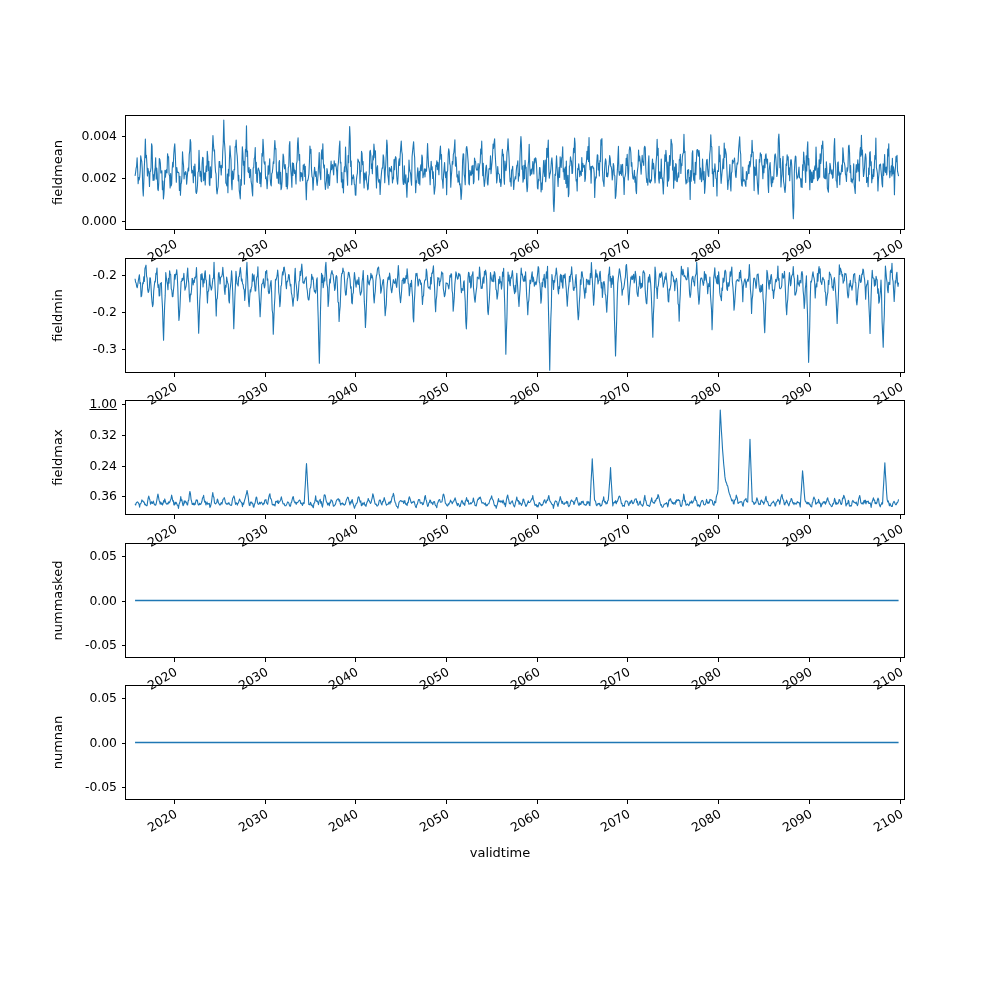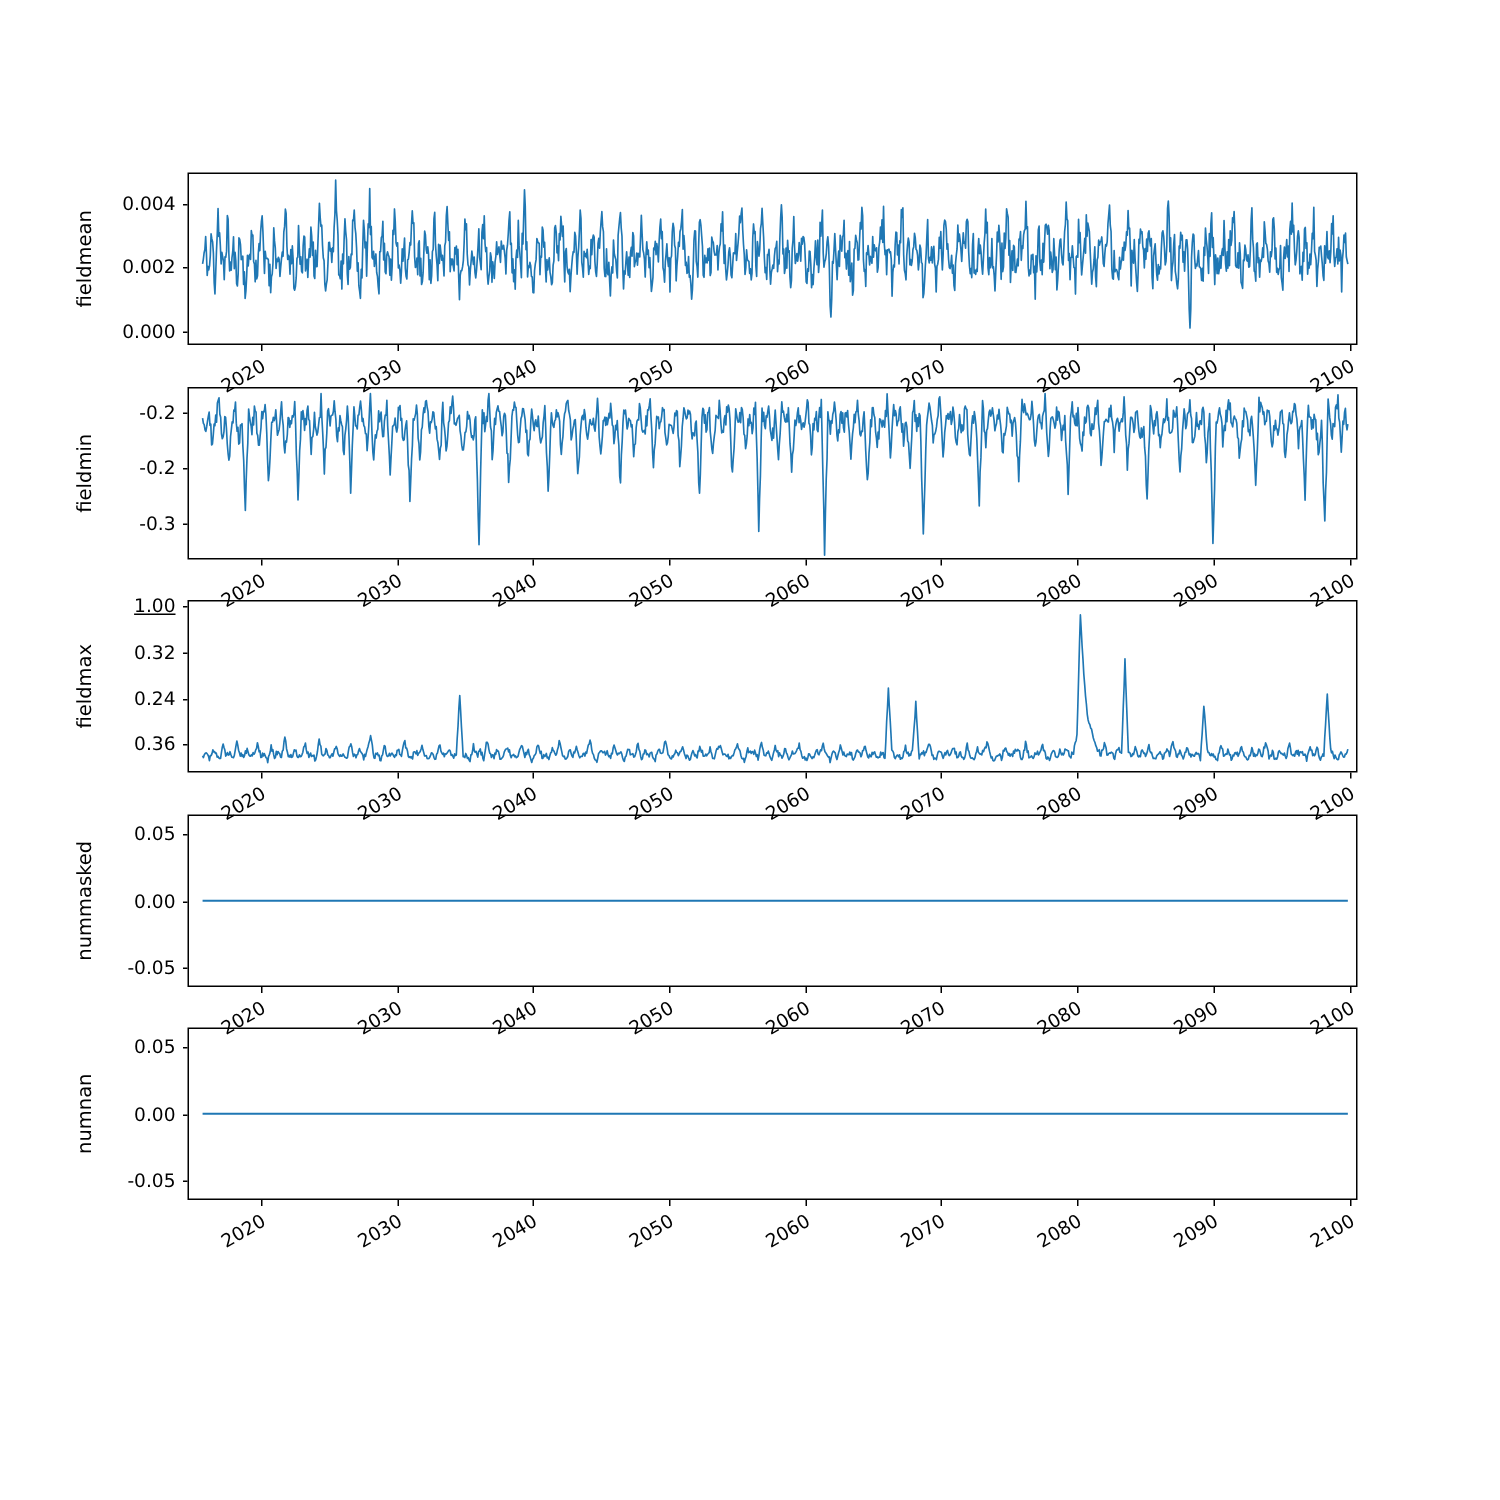--- a/index.html
+++ b/index.html
@@ -110,20 +110,21 @@
   </div>
   <div class="ylabel" style="left:-9px; top:593px; width:132px;">nummasked</div>
 
   <div class="panel" id="panel4" style="left:125px; top:685px; width:780px; height:115px;">
     <svg id="svg4" width="778" height="113" viewBox="0 0 778 113" preserveAspectRatio="none">
         <path d="M9.05 56.50 L772.57 56.50" fill="none" stroke="#1f77b4" stroke-width="1.3"></path>
       </svg>
   </div>
   <div class="ylabel" style="left:-3px; top:735px; width:120px;">numnan</div>
 
+  <div class="xlabel" style="top:845px;">validtime</div>
 
   <div id="ticklayer">
       <div class="tickmark" style="left: 121.5px; top: 221px; width: 3.5px; height: 1px;"></div>
       <div class="ytick" style="left: 47px; top: 212.505px; width: 70px;">0.000</div>
       <div class="tickmark" style="left: 121.5px; top: 178px; width: 3.5px; height: 1px;"></div>
       <div class="ytick" style="left: 47px; top: 170.303px; width: 70px; text-align: right;">0.002</div>
       <div class="tickmark" style="left: 121.5px; top: 136px; width: 3.5px; height: 1px;"></div>
       <div class="ytick" style="left: 47px; top: 128.101px; width: 70px;">0.004</div>
       <div class="tickmark" style="left: 174px; top: 230px; width: 1px; height: 3.5px;"></div>
       <div class="xtick" style="left: 127.977px; top: 236px; width: 44px; text-align: right;">2020</div>

